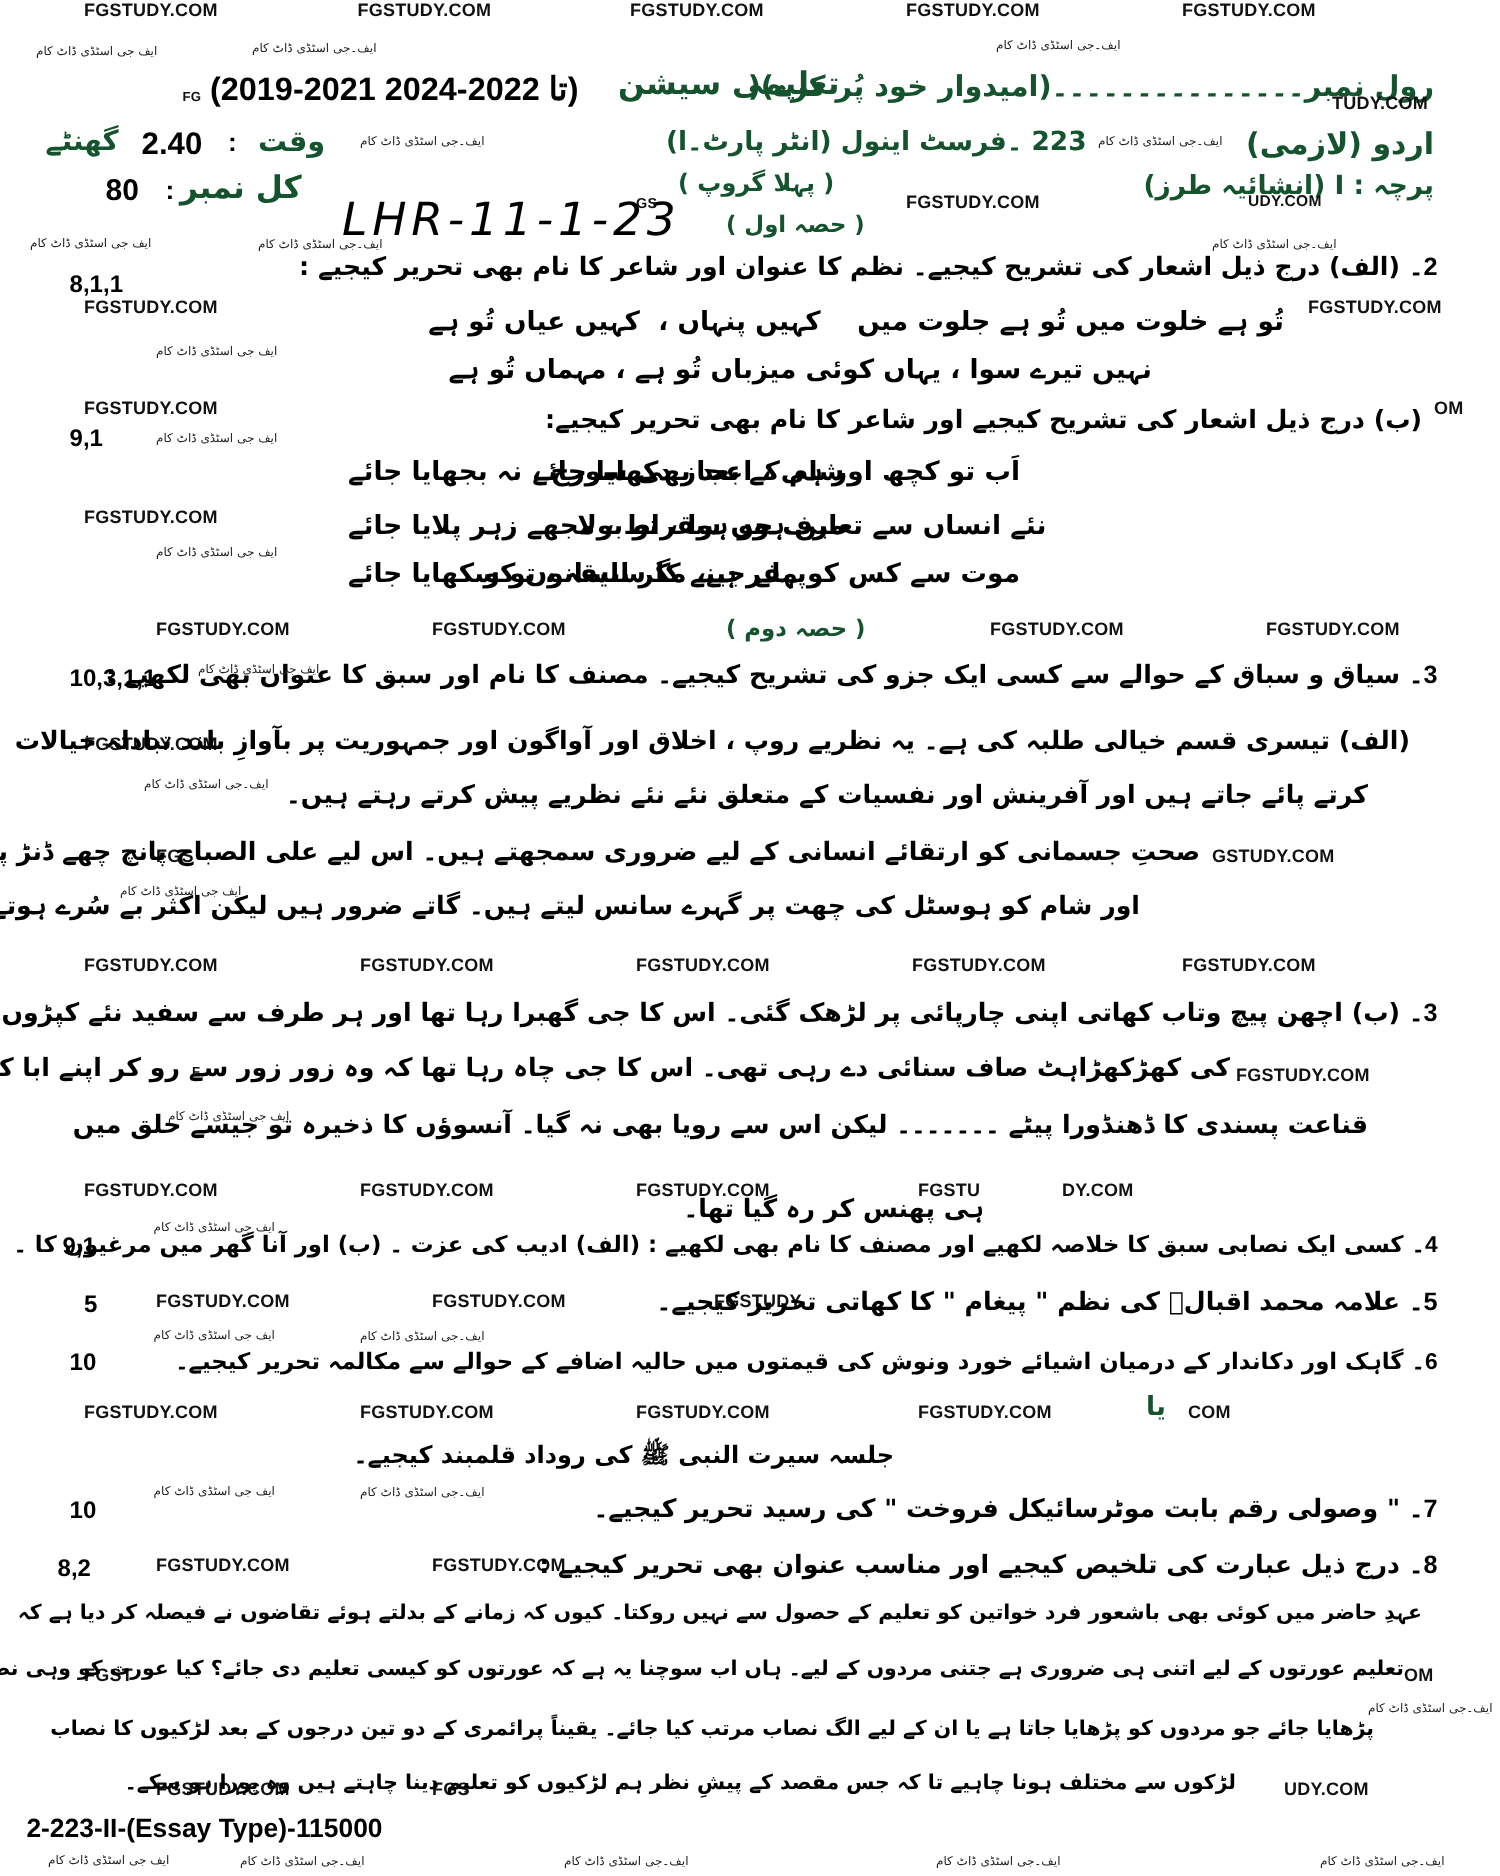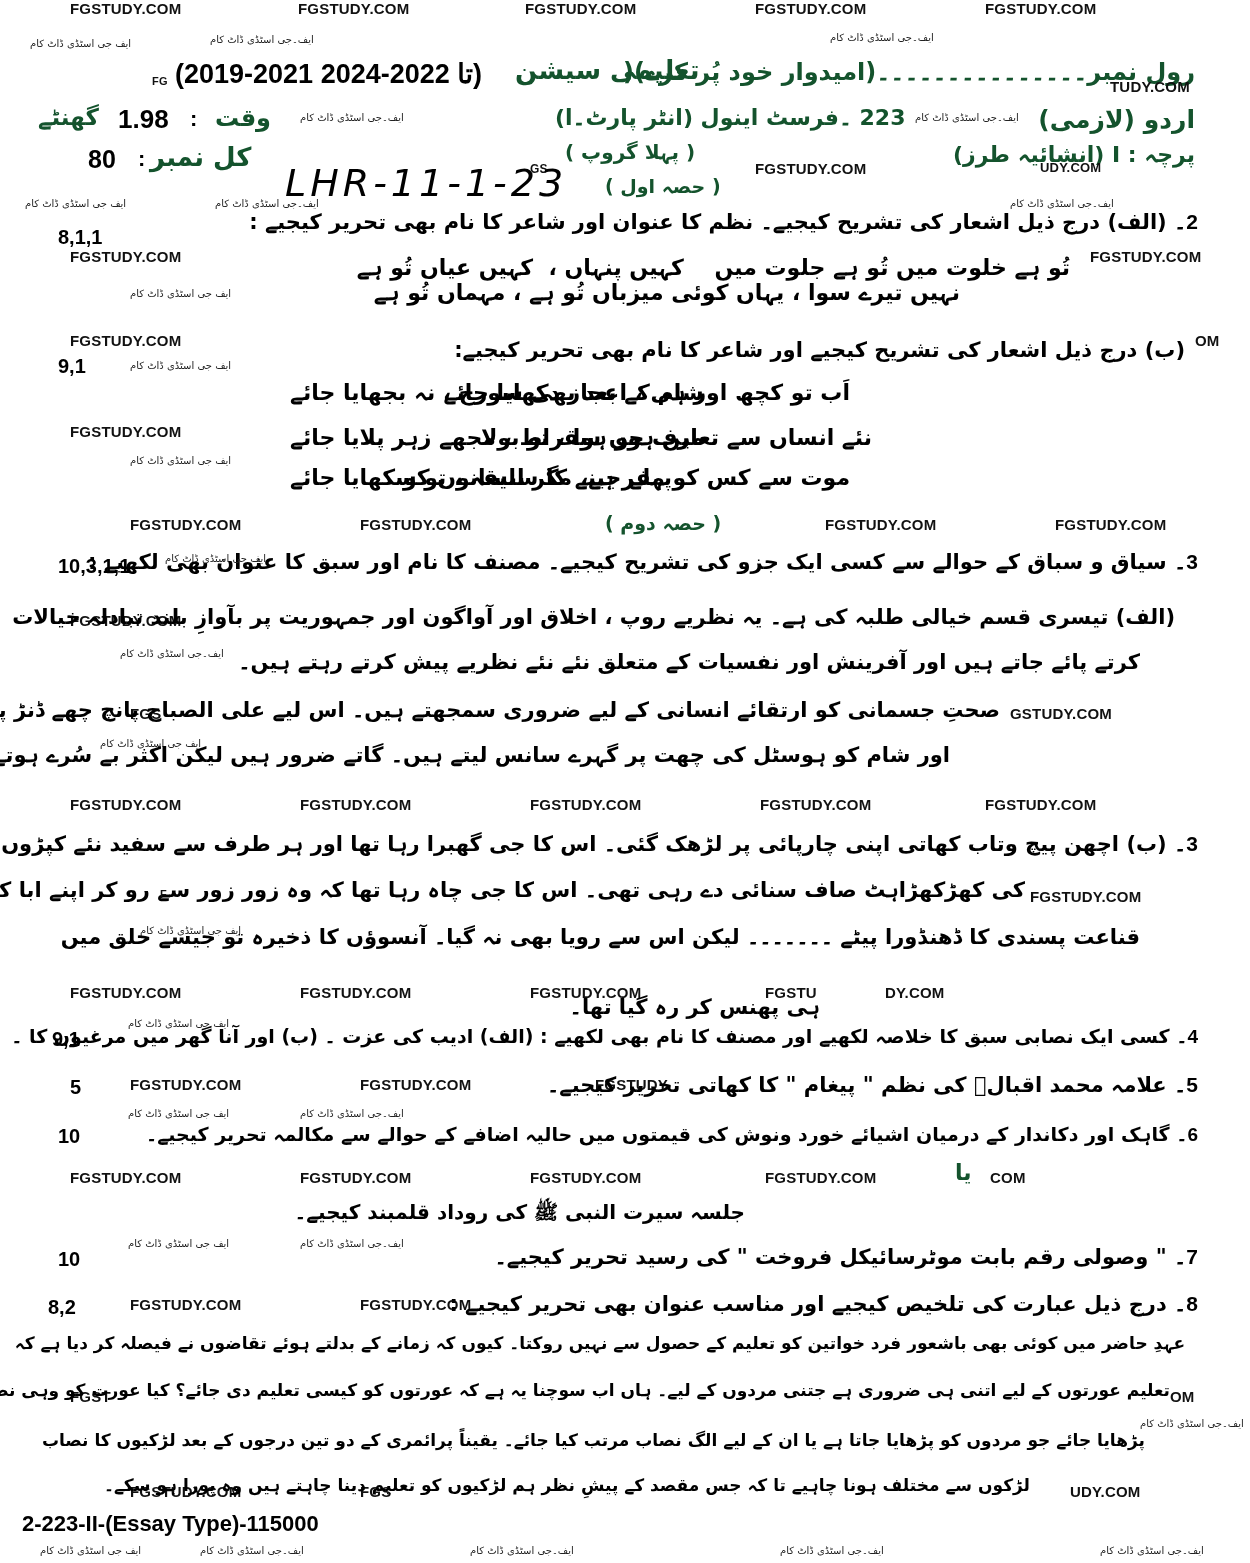--- a/index.html
+++ b/index.html
@@ -34,21 +34,21 @@
 <div class="wm" style="left:152px;top:75px;font-size:11px;">FG</div>
 <div class="session" style="left:175px;top:58px;direction:ltr;">(<span>2019-2021 تا 2022-2024)</span></div>
 <div class="wm" style="left:1110px;top:78px;">TUDY.COM</div>
 
 <div class="ur abs" style="right:55px;top:105px;font-size:25px;font-weight:bold;">اردو (لازمی)</div>
 <div class="wm-ur" style="left:915px;top:112px;">ایف۔جی اسٹڈی ڈاٹ کام</div>
 <div class="ur abs" style="left:555px;top:105px;font-size:22px;font-weight:bold;">223 ۔فرسٹ اینول (انٹر پارٹ۔ا)</div>
 <div class="wm-ur" style="left:300px;top:112px;">ایف۔جی اسٹڈی ڈاٹ کام</div>
 <div class="ur abs" style="left:215px;top:104px;font-size:24px;font-weight:bold;">وقت</div>
 <div class="marks" style="left:190px;top:106px;font-size:22px;">:</div>
-<div class="marks" style="left:118px;top:104px;font-size:26px;">1.98</div>
+<div class="marks" style="left:118px;top:104px;font-size:26px;">2.40</div>
 <div class="ur abs" style="left:38px;top:104px;font-size:23px;font-weight:bold;">گھنٹے</div>
 
 <div class="ur abs" style="right:55px;top:142px;font-size:22px;font-weight:bold;">پرچہ : I (انشائیہ طرز)</div>
 <div class="ur abs" style="left:565px;top:140px;font-size:20px;font-weight:bold;">( پہلا گروپ )</div>
 <div class="wm" style="left:530px;top:162px;font-size:12px;">GS</div>
 <div class="wm" style="left:755px;top:160px;">FGSTUDY.COM</div>
 <div class="wm" style="left:1040px;top:160px;font-size:13px;">UDY.COM</div>
 <div class="hand" style="left:285px;top:133px;">LHR-11-1-23</div>
 <div class="ur abs" style="left:150px;top:142px;font-size:26px;font-weight:bold;">کل نمبر</div>
 <div class="marks" style="left:138px;top:146px;font-size:22px;">:</div>
@@ -58,21 +58,21 @@
 <div class="wm-ur" style="left:25px;top:198px;">ایف جی اسٹڈی ڈاٹ کام</div>
 <div class="wm-ur" style="left:215px;top:198px;">ایف۔جی اسٹڈی ڈاٹ کام</div>
 <div class="wm-ur" style="left:1010px;top:198px;">ایف۔جی اسٹڈی ڈاٹ کام</div>
 
 <div class="line" style="top:210px;right:52px;"><span class="qnum">2</span><span>۔ </span><span>(الف) درج ذیل اشعار کی تشریح کیجیے۔ نظم کا عنوان اور شاعر کا نام بھی تحریر کیجیے :</span></div>
 <div class="marks" style="left:58px;top:226px;">8,1,1</div>
 <div class="wm" style="left:70px;top:248px;">FGSTUDY.COM</div>
 <div class="wm" style="left:1090px;top:248px;">FGSTUDY.COM</div>
 <div class="wm-ur" style="left:130px;top:288px;">ایف جی اسٹڈی ڈاٹ کام</div>
 <div class="verse" style="right:180px;top:255px;"><span>تُو ہے خلوت میں تُو ہے جلوت میں</span>&nbsp;&nbsp;&nbsp;&nbsp;<span>کہیں پنہاں ،</span>&nbsp;&nbsp;<span>کہیں عیاں تُو ہے</span></div>
-<div class="verse" style="right:290px;top:280px;">نہیں تیرے سوا ، یہاں کوئی میزباں تُو ہے ، مہماں تُو ہے</div>
+<div class="verse" style="right:290px;top:295px;">نہیں تیرے سوا ، یہاں کوئی میزباں تُو ہے ، مہماں تُو ہے</div>
 
 <div class="wm" style="left:70px;top:332px;">FGSTUDY.COM</div>
 <div class="wm" style="left:1195px;top:332px;">OM</div>
 <div class="line" style="top:338px;right:65px;">(ب) درج ذیل اشعار کی تشریح کیجیے اور شاعر کا نام بھی تحریر کیجیے:</div>
 <div class="marks" style="left:58px;top:355px;">9,1</div>
 <div class="wm-ur" style="left:130px;top:360px;">ایف جی اسٹڈی ڈاٹ کام</div>
 
 <div class="verse" style="right:400px;top:380px;">اَب تو کچھ اور ہی ، اعجاز دکھایا جائے</div>
 <div class="verse" style="left:290px;top:380px;">شام کے بعد بھی سورج ، نہ بجھایا جائے</div>
 <div class="wm" style="left:70px;top:423px;">FGSTUDY.COM</div>

